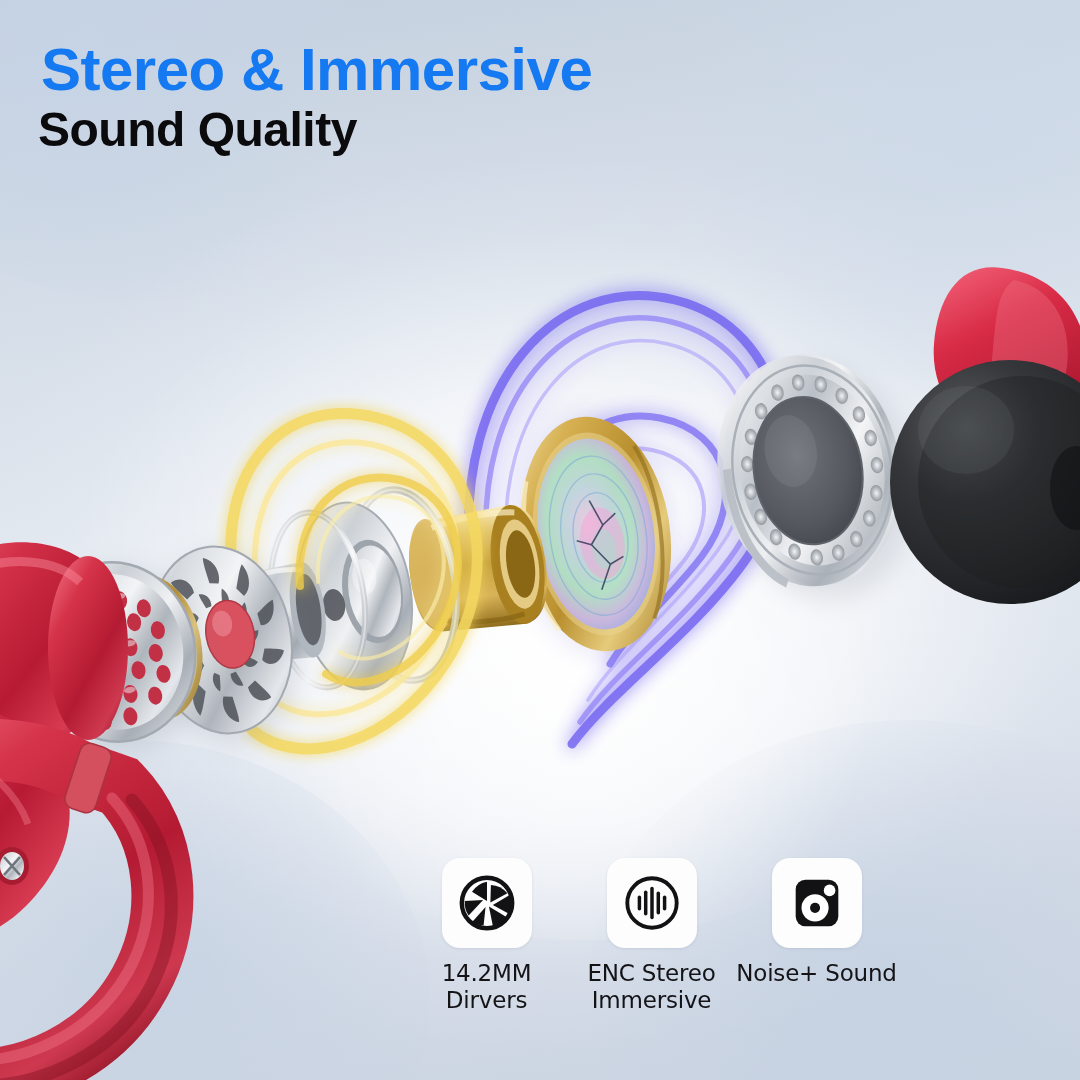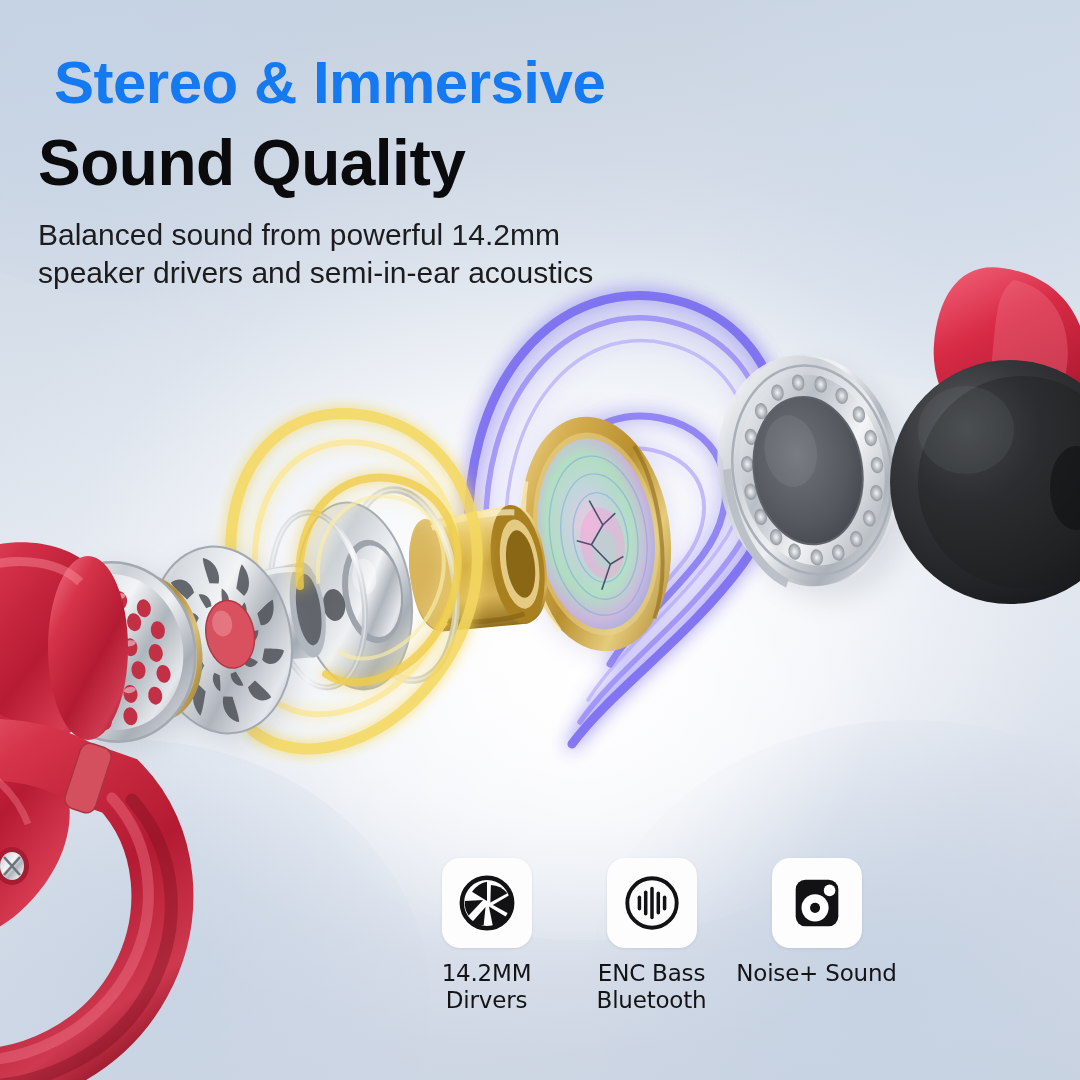--- a/index.html
+++ b/index.html
@@ -37,25 +37,25 @@
     position: absolute;
     left: 38px;
     top: 36px;
     width: 900px;
   }
   .hl-line1 {
     font-size: 60px;
     font-weight: bold;
     letter-spacing: -0.5px;
     line-height: 1.02;
-    margin: 16px;
+    margin: 3px;
     white-space: nowrap;
   }
   .hl-line2 {
-    font-size: 64px;
+    font-size: 48px;
     font-weight: bold;
     letter-spacing: -0.5px;
     line-height: 1.08;
     margin: 4px 0 0 0;
     white-space: nowrap;
   }
   .subtitle {
     margin: 18px 0 0 0;
     font-size: 30px;
     font-weight: normal;
@@ -540,24 +540,20 @@
           <path d="M-70 742 C -26 756, 14 786, 28 824" fill="none" stroke="#FB8C9C" stroke-width="7" opacity="0.35"></path>
         </g>
 
       </g>
     </svg>
   </div>
 
   <div id="headline">
     <h1 class="hl-line1" style="color:#1579F2;">Stereo &amp; Immersive</h1>
     <h1 class="hl-line2" style="color:#0B0B0D;">Sound Quality</h1>
-    <p class="subtitle">
-      <span>Balanced sound from powerful 14.2mm</span>
-      <span>speaker drivers and semi-in-ear acoustics</span>
-    </p>
   </div>
 
   <div id="features">
 
     <div class="feature">
       <div class="feat-tile">
         <svg width="62" height="62" viewBox="0 0 64 64">
           <g fill="none" stroke="#121214" stroke-width="4.6">
             <circle cx="32" cy="32" r="26"></circle>
           </g>
@@ -581,22 +577,22 @@
           <g stroke="#121214" stroke-width="3.6" stroke-linecap="round">
             <line x1="19" y1="26" x2="19" y2="38"></line>
             <line x1="25.5" y1="21" x2="25.5" y2="43"></line>
             <line x1="32" y1="17" x2="32" y2="47"></line>
             <line x1="38.5" y1="22" x2="38.5" y2="42"></line>
             <line x1="45" y1="26" x2="45" y2="38"></line>
           </g>
         </svg>
       </div>
       <div class="feat-label">
-        <span>ENC Bass</span><br>
-        <span>Bluetooth</span>
+        <span>ENC Stereo</span><br>
+        <span>Immersive</span>
       </div>
     </div>
 
 
     <div class="feature">
       <div class="feat-tile">
         <svg width="62" height="62" viewBox="0 0 64 64">
           <rect x="10" y="8" width="44" height="48" rx="10" fill="#121214"></rect>
           <circle cx="45" cy="19" r="6" fill="#FFFFFF"></circle>
           <circle cx="30" cy="37" r="14" fill="#FFFFFF"></circle>

